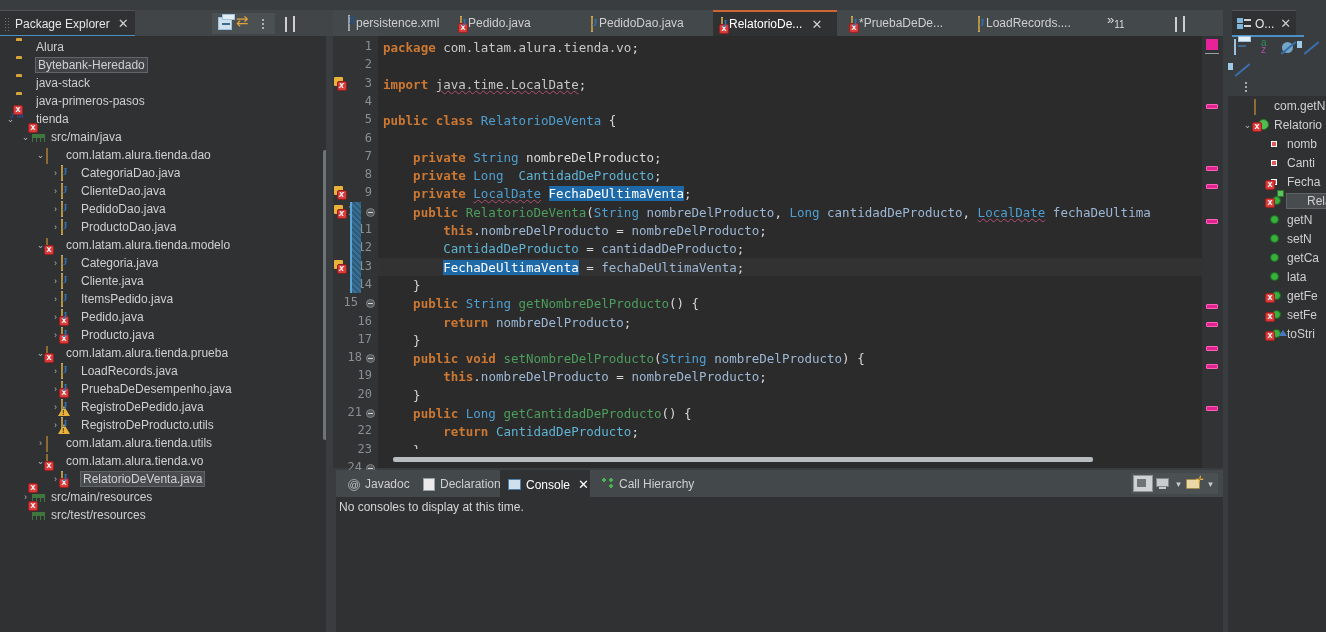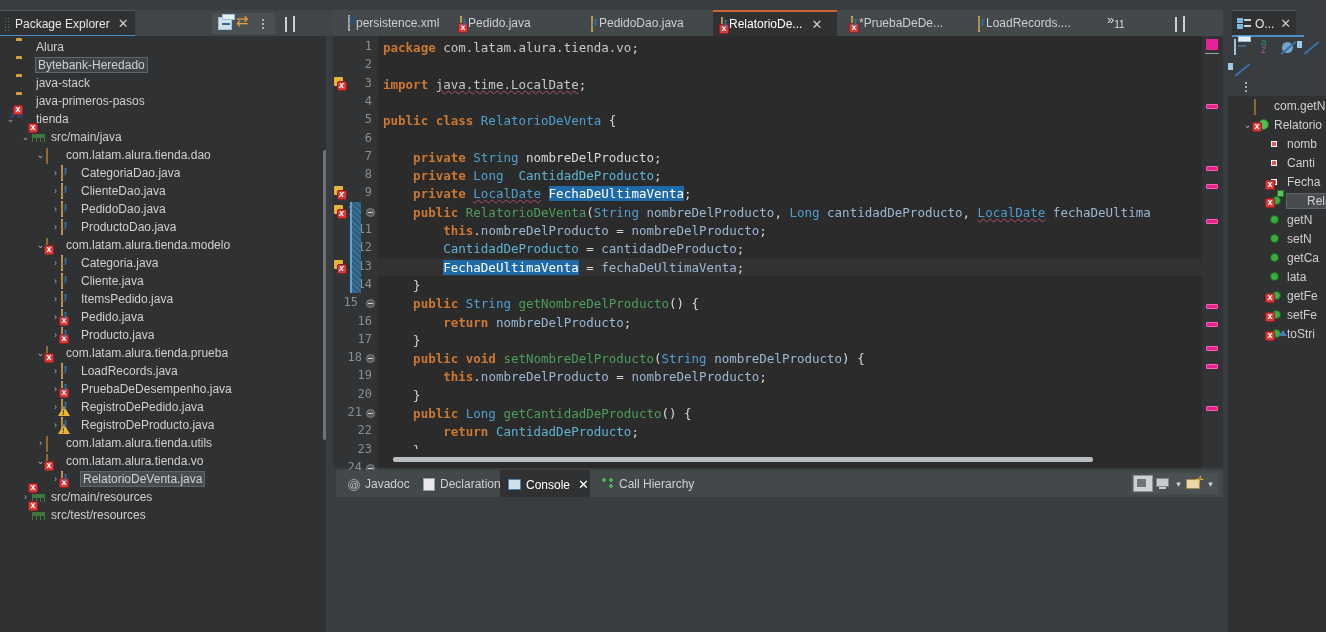--- a/index.html
+++ b/index.html
@@ -320,21 +320,21 @@
         <div class="row">
           <span style="width:50px;flex:0 0 50px"></span>
           <span class="arrow">›</span>
           <span class="ic"><span class="jfile"><span class="warn"></span></span></span>
           <span class="nm">RegistroDePedido.java</span>
         </div>
         <div class="row">
           <span style="width:50px;flex:0 0 50px"></span>
           <span class="arrow">›</span>
           <span class="ic"><span class="jfile"><span class="warn"></span></span></span>
-          <span class="nm">RegistroDeProducto.java</span>
+          <span class="nm">RegistroDeProducto.utils</span>
         </div>
         <div class="row">
           <span style="width:35px;flex:0 0 35px"></span>
           <span class="arrow">›</span>
           <span class="ic"><span class="pkg"></span></span>
           <span class="nm">com.latam.alura.tienda.utils</span>
         </div>
         <div class="row">
           <span style="width:35px;flex:0 0 35px"></span>
           <span class="arrow">⌄</span>
@@ -503,20 +503,23 @@
           <i style="position:absolute;left:2px;top:3px;width:13px;height:9px;background:#c8cccf;border:1px solid #82878a;display:block;"></i>
           <i style="position:absolute;left:5px;top:12px;width:7px;height:2px;background:#c8cccf;display:block;"></i>
         </span>
       <span style="width:11px;color:#c9cdd0;font-size:9px;text-align:center;">▾</span>
       <span style="width:19px;height:17px;display:inline-block;position:relative;">
           <i style="position:absolute;left:1px;top:4px;width:14px;height:10px;background:#ead9a6;border:1px solid #a08c4e;display:block;border-radius:1px;"></i>
           <i style="position:absolute;right:1px;top:1px;color:#e8b33a;font-size:10px;line-height:8px;">✛</i>
         </span>
       <span style="width:11px;color:#c9cdd0;font-size:9px;text-align:center;">▾</span>
     </div>
+    <div id="bt-body">
+      <div id="bt-msg">No consoles to display at this time.</div>
+    </div>
   </div>
 
   <div id="right-split"></div>
   <div id="right-panel">
     <div id="ol-tab">
       <span style="display:inline-block;width:14px;height:12px;position:relative;margin-right:4px;">
         <i style="position:absolute;left:0;top:0;width:6px;height:5px;background:#7fb6dd;display:block;"></i>
         <i style="position:absolute;left:0;top:6px;width:6px;height:5px;background:#7fb6dd;display:block;"></i>
         <i style="position:absolute;left:7px;top:1px;width:7px;height:2px;background:#cfd3d6;display:block;"></i>
         <i style="position:absolute;left:7px;top:7px;width:7px;height:2px;background:#cfd3d6;display:block;"></i>

